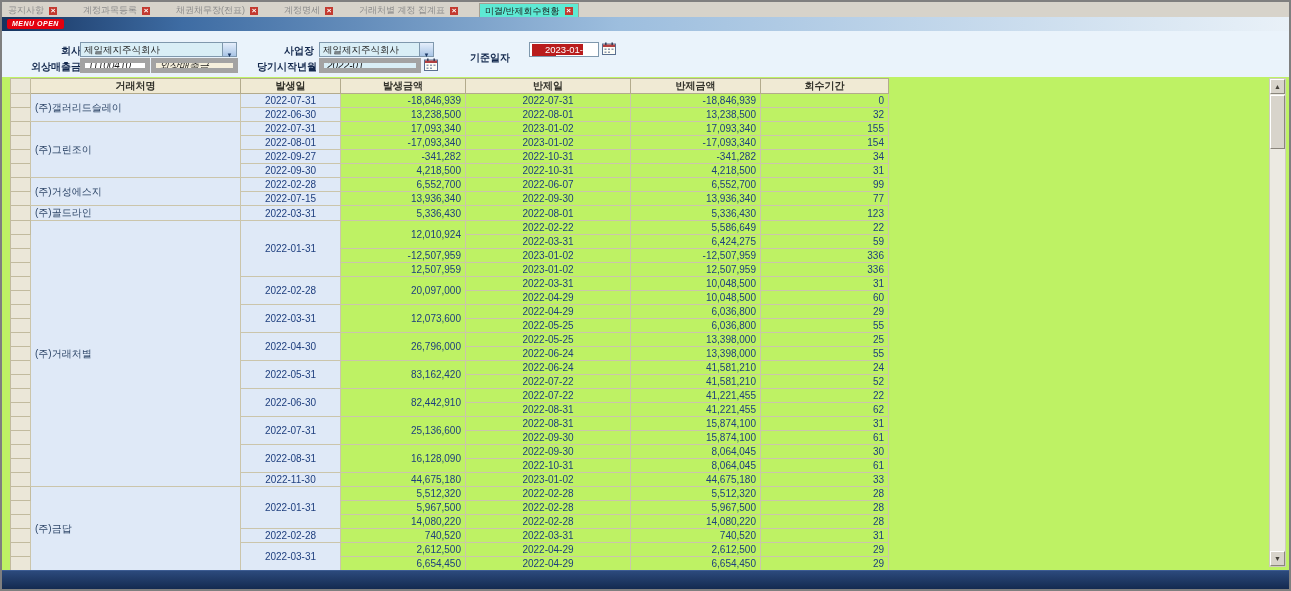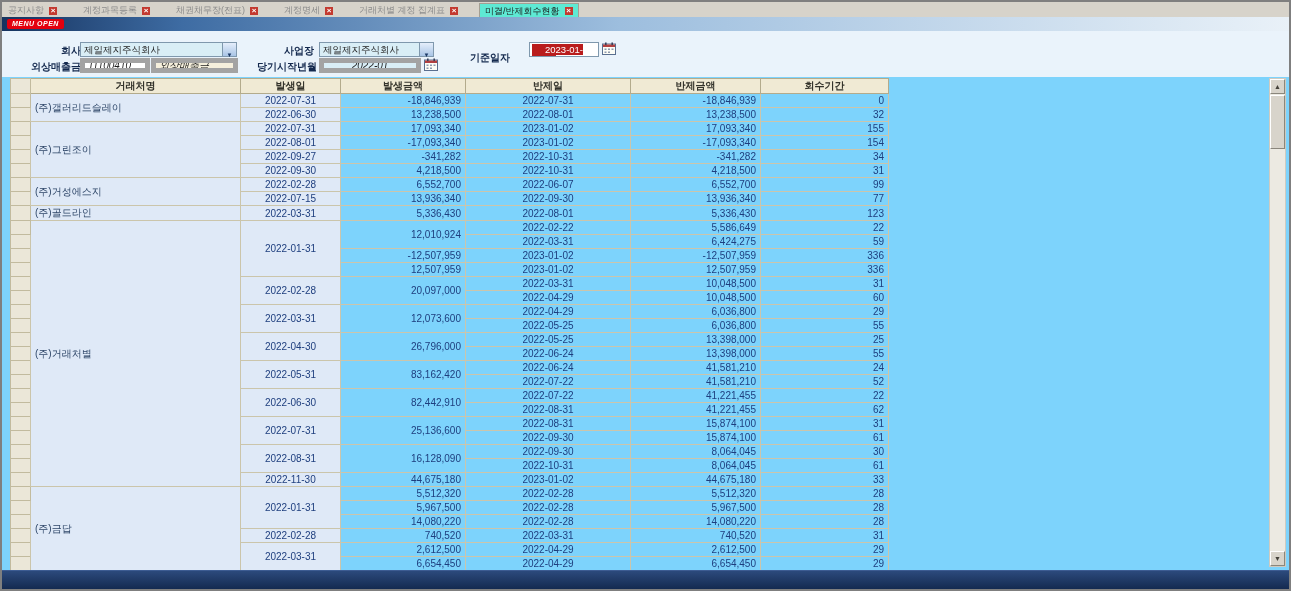--- a/index.html
+++ b/index.html
@@ -31,28 +31,28 @@
   .flabel { position:absolute; font-size:10px; font-weight:bold; color:#14294e; white-space:nowrap; }
   .combo { position:absolute; height:15px; background:#d9eef6; border:1px solid #7f98ad; display:flex; }
   .combo .val { flex:1; font-size:9.5px; color:#1e1e1e; padding:1px 3px; overflow:hidden; white-space:nowrap; }
   .combo .cbtn { width:14px; background:linear-gradient(#e5eefb,#a9c5e6); border-left:1px solid #7f98ad;
                  text-align:center; cursor:default; }
   .combo .cbtn span { font-size:6px; color:#1d3a66; line-height:13px; }
   .tinput { position:absolute; height:15px; border:5px solid #a3a3a3; font-size:10px; color:#1e1e1e;
             padding:1px 3px; font-family:inherit; background:#ffffff;font-style:italic; }
   .cyan { background:#d9eef6; }
   .cream { background:#f5efdc; }
-  .center { text-align:center; }
+  .center { }
   .datefield { position:absolute; height:15px; background:#ffffff; border:1px solid #7f98ad;
                font-size:9.5px; padding:1px 2px; overflow:hidden; }
   .selblue { background:#b91c1c; color:#ffffff; padding:0 13px; }
   .calbtn { position:absolute; width:16px; height:15px; background:#eaf3fb; border:0; padding:0; cursor:default; }
 
   
-  .gridarea { position:absolute; top:75px; left:0; right:0; bottom:19px; background:#7dd3fc; overflow:hidden; }
+  .gridarea { position:absolute; top:75px; left:0; right:0; bottom:19px; background:#bef264; overflow:hidden; }
   table.grid { position:absolute; left:8px; top:1px; border-collapse:collapse; table-layout:fixed;
                width:878px; border:1px solid #9a937a; }
   .grid th { height:15px; background:#f0ead4; border:1px solid #b3ab8c; font-size:10px;
              font-weight:bold; color:#33332b; text-align:center; overflow:hidden; white-space:nowrap; }
   .grid td { height:14px; border:1px solid #cbc5ab; font-size:10px; color:#1e3e7e; padding:0 4px;
              overflow:hidden; white-space:nowrap; vertical-align:middle; }
   .grid th.gutter, .grid td.gutter { background:#ebe7d8; border-color:#c2bb9e; }
   td.cust  { background:#dfe9f7; text-align:left; color:#2e4668; }
   td.odate { background:#dfe9f7; text-align:center; }
   td.oamt  { text-align:right; }

